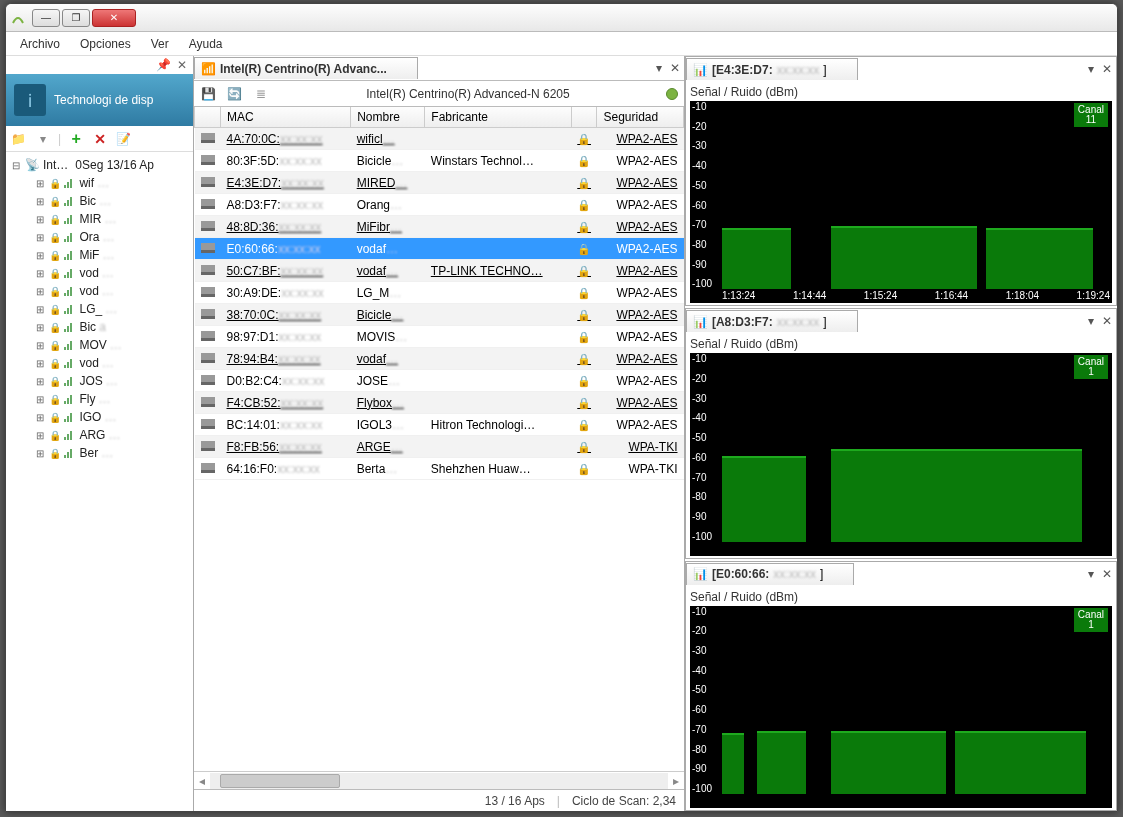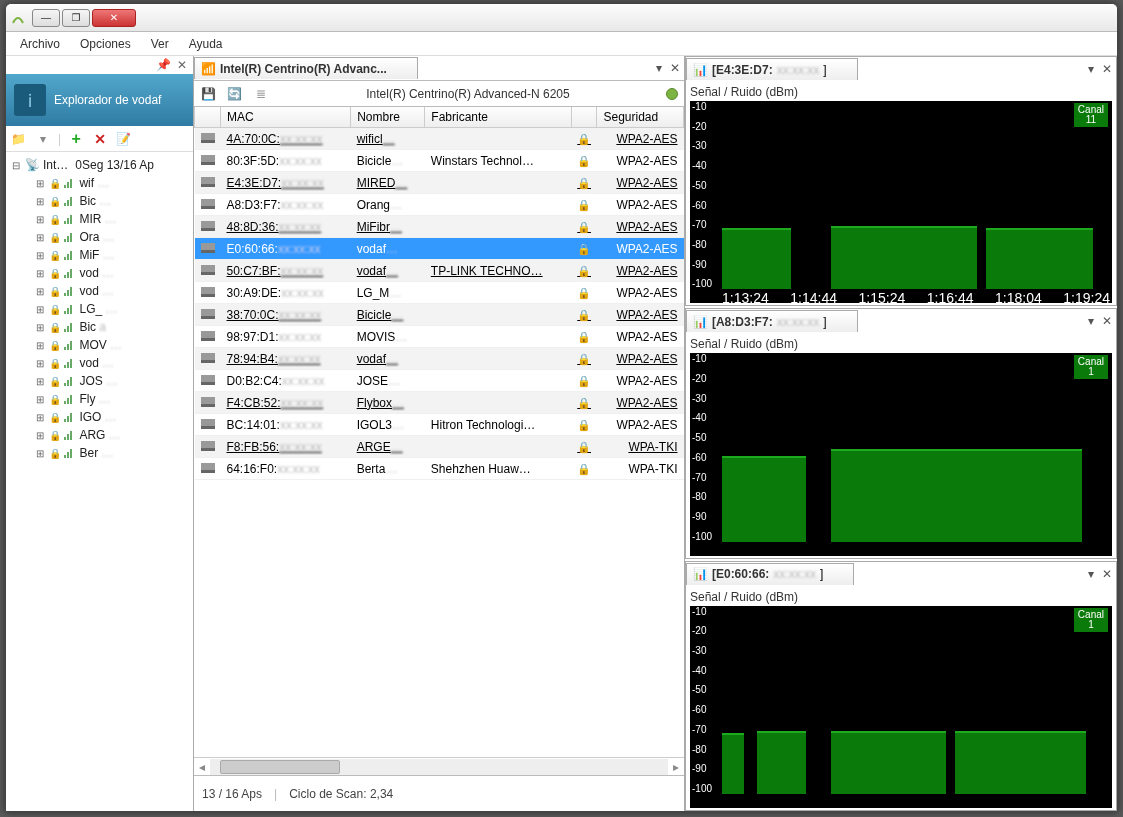--- a/index.html
+++ b/index.html
@@ -43,34 +43,34 @@
 th:first-child { width:22px; }
 td { padding:2px 6px; height:22px; border-bottom:1px solid #f0f0f0; white-space:nowrap; overflow:hidden; }
 tr.even td { background:#f3f3f3;text-decoration:underline; }
 tr.sel td { background:#3399ff; color:#fff; }
 tr.sel .blur { color:#cce; }
 .lock { color:#d4a017; font-size:11px; }
 .sig-ico { width:14px; height:10px; display:inline-block; background:linear-gradient(to top,#666 30%,#999 30%); }
 .hscroll { height:18px; border-top:1px solid #ccc; display:flex; align-items:center; }
 .hscroll .track { flex:1; height:16px; background:#eee; position:relative; }
 .hscroll .thumb { position:absolute; left:10px; top:1px; width:120px; height:14px; background:#ccc; border:1px solid #aaa; border-radius:2px; }
-.status { height:36px; border-top:1px solid #bbb; display:flex; align-items:center; padding:0 8px; gap:12px; color:#444; }
+.status { height:22px; border-top:1px solid #bbb; display:flex; align-items:center; padding:0 8px; gap:12px; color:#444;justify-content:flex-end; }
 .status .sep { color:#bbb; }
 .right { width:432px; display:flex; flex-direction:column; gap:2px; min-width:0; }
 .chart-panel { flex:1; display:flex; flex-direction:column; border:1px solid #aaa; min-height:0; }
 .chart-body { flex:1; display:flex; flex-direction:column; padding:2px 4px; min-height:0; }
 .chart-title { color:#333; padding:2px 0; }
 .chart-area { flex:1; background:#000; position:relative; min-height:0; }
 .ylabels { position:absolute; left:0; top:0; bottom:14px; width:30px; display:flex; flex-direction:column; justify-content:space-between; }
 .ylabels span { color:#fff; font-size:10px; padding-left:2px; }
 .plot { position:absolute; left:32px; right:2px; top:2px; bottom:14px; }
 .bars { position:absolute; bottom:0; display:flex; align-items:flex-end; }
 .bar { background:#0a7a0a; border-top:2px solid #1eaa1e; margin-right:1px; }
 .xlabels { position:absolute; left:32px; right:2px; bottom:0; height:13px; display:flex; justify-content:space-between; }
-.xlabels span { color:#fff; font-size:14px; }
+.xlabels span { color:#fff; font-size:10px; }
 .channel-badge { position:absolute; right:4px; top:2px; background:#0a7a0a; color:#fff; font-size:10px; padding:2px 4px; text-align:center; line-height:10px; }
 .tree-sig { width:12px; height:10px; display:inline-flex; align-items:flex-end; gap:1px; }
 .tree-sig i { width:2px; background:#6a6; display:block; }
 </style>
 </head>
 <body>
 
 <div class="window">
   <div class="titlebar">
     <span class="icon">
@@ -94,21 +94,21 @@
 
   <div class="main">
 
     <div class="sidebar">
       <div class="sidebar-preheader">
         <span>📌</span>
         <span>✕</span>
       </div>
       <div class="sidebar-header">
         <div class="hicon">ℹ</div>
-        <span>Explorador de vodaf</span>
+        <span>Technologi de disp</span>
       </div>
       <div class="sidebar-toolbar">
         <span class="tb-btn">📁</span>
         <span class="tb-btn" style="color:#888">▾</span>
         <span style="color:#ccc">|</span>
         <span class="tb-btn" style="color:#2a2;font-weight:bold;font-size:16px">+</span>
         <span class="tb-btn" style="color:#c22;font-weight:bold;font-size:14px">✕</span>
         <span class="tb-btn">📝</span>
       </div>
       <div class="tree">

